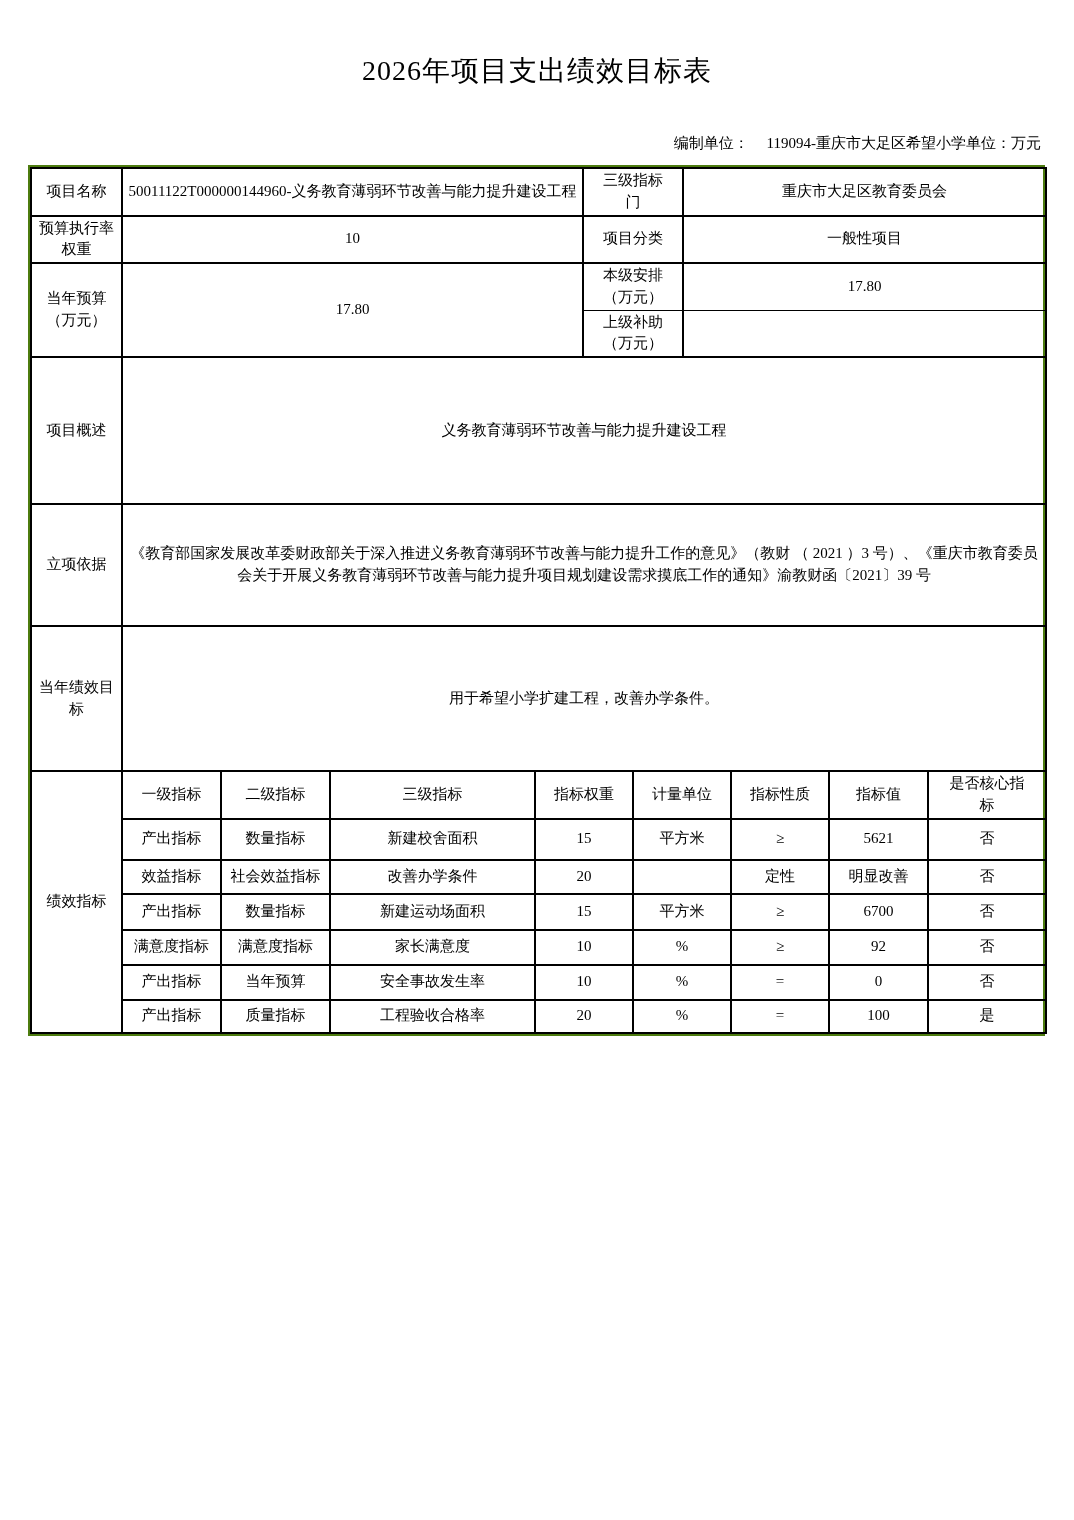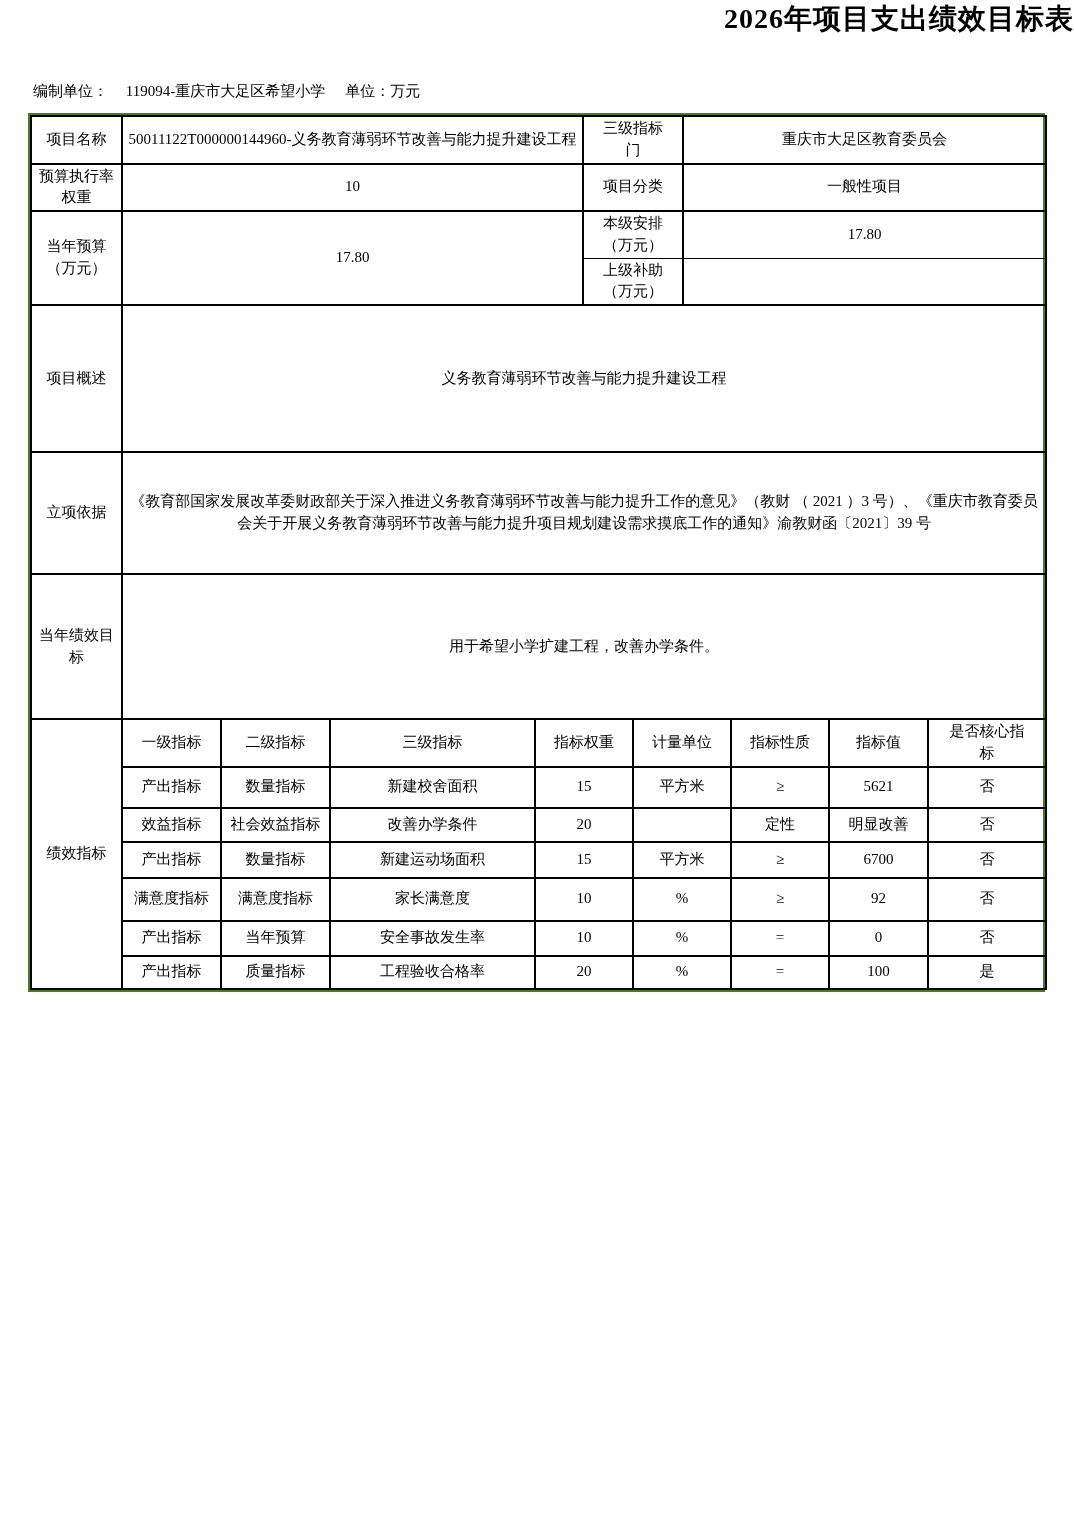--- a/index.html
+++ b/index.html
@@ -1,24 +1,24 @@
 <!DOCTYPE html>
 <html><head>
 <meta charset="utf-8">
 <style>
   * { margin:0; padding:0; box-sizing:border-box; }
   html,body { width:1074px; height:1520px; background:#ffffff; color:#000;
     font-family:"Liberation Serif","DejaVu Serif",serif; }
   body { overflow:hidden; position:relative; }
 
-  .title { text-align:right; font-size:28px; font-weight:bold;
+  .title { text-align:center; margin-top:52px; font-size:28px; font-weight:normal;
     letter-spacing:1px; }
 
-  .meta { display:flex; justify-content:flex-start; align-items:flex-end;
-    margin:44px 33px 0 33px; font-size:15px;gap:20px; }
+  .meta { display:flex; justify-content:flex-end; align-items:flex-end;
+    margin:44px 33px 0 33px; font-size:15px; }
   .meta .left-group span { display:inline-block; }
   .meta .value { margin-left:14px; }
 
   .table-wrap { margin:12px 0 0 28px; width:1017px; border:2px solid #4d7c0f; }
 
   table { border-collapse:collapse; table-layout:fixed; width:1015px; }
   table.indicators { margin-top:-2px; }
   td { border:2px solid #000; font-size:15px; text-align:center;
     vertical-align:middle; padding:1px 4px; line-height:1.45; word-break:break-all; }
   td.lbl { white-space:pre-line; padding:1px 2px; }
@@ -141,21 +141,21 @@
     <tr style="height:36px">
       <td class="left">产出指标</td>
       <td class="left">数量指标</td>
       <td class="left">新建运动场面积</td>
       <td>15</td>
       <td>平方米</td>
       <td>≥</td>
       <td>6700</td>
       <td>否</td>
     </tr>
-    <tr style="height:43px">
+    <tr style="height:35px">
       <td class="left">满意度指标</td>
       <td class="left">满意度指标</td>
       <td class="left">家长满意度</td>
       <td>10</td>
       <td>%</td>
       <td>≥</td>
       <td>92</td>
       <td>否</td>
     </tr>
     <tr style="height:35px">

